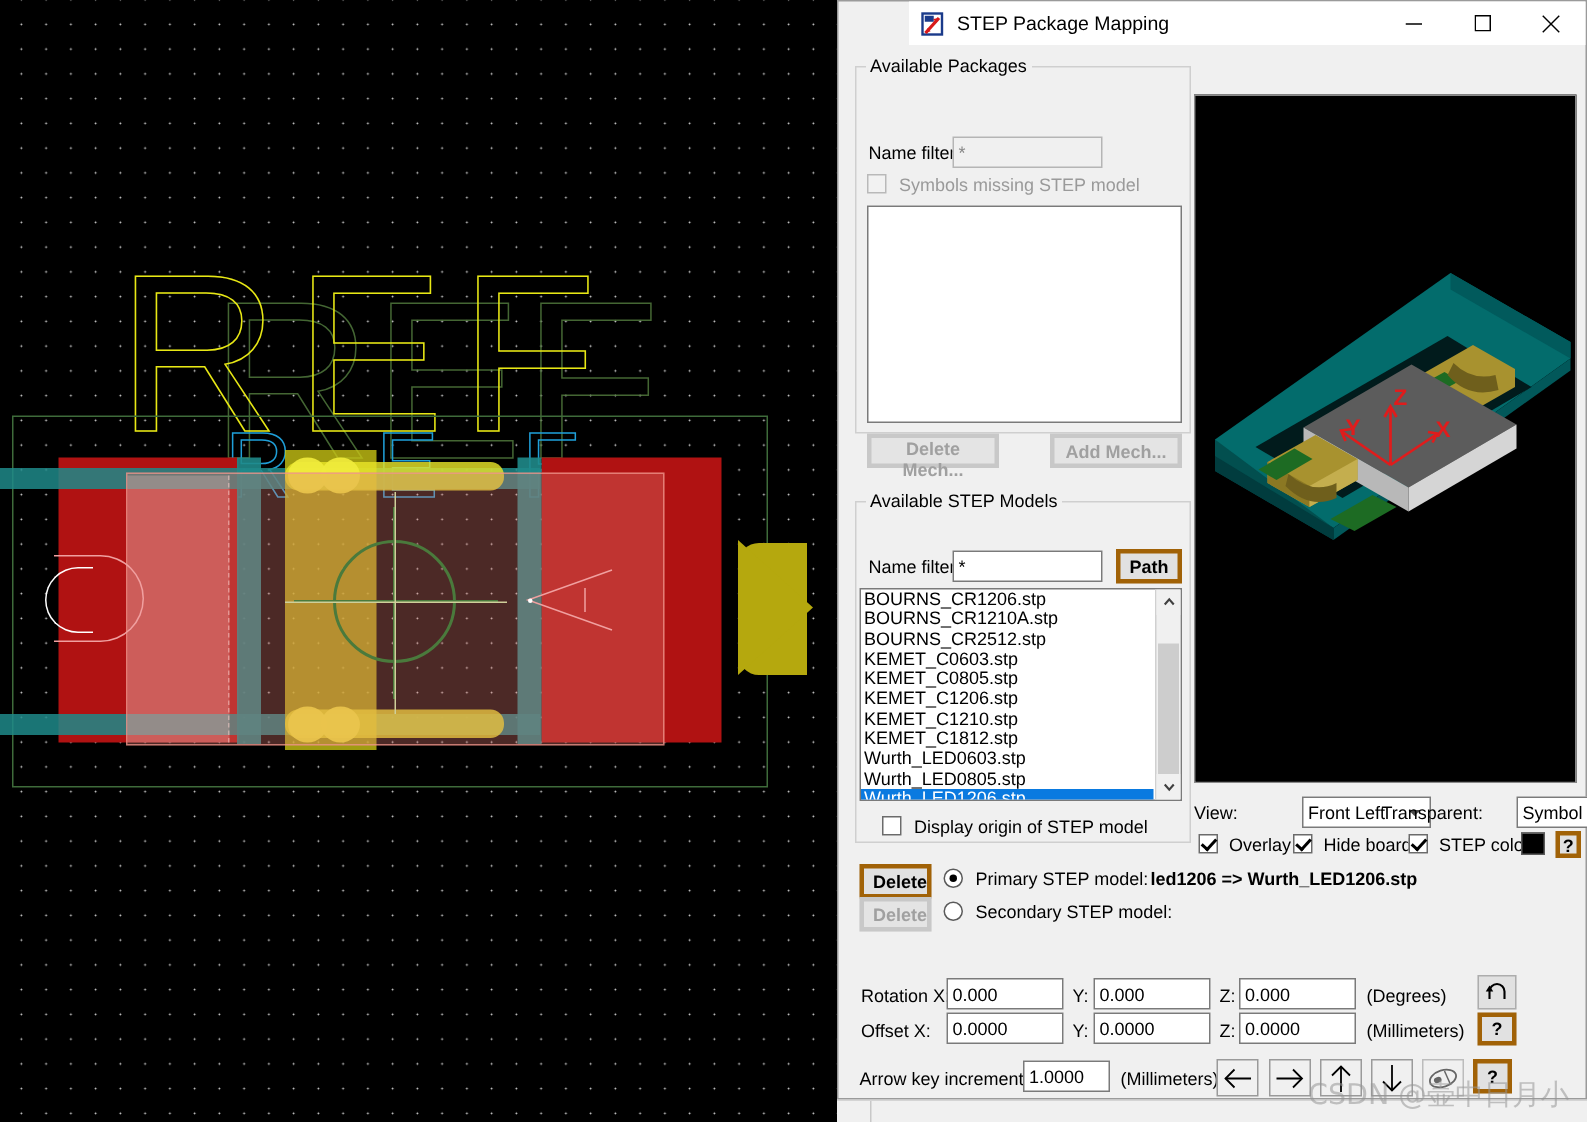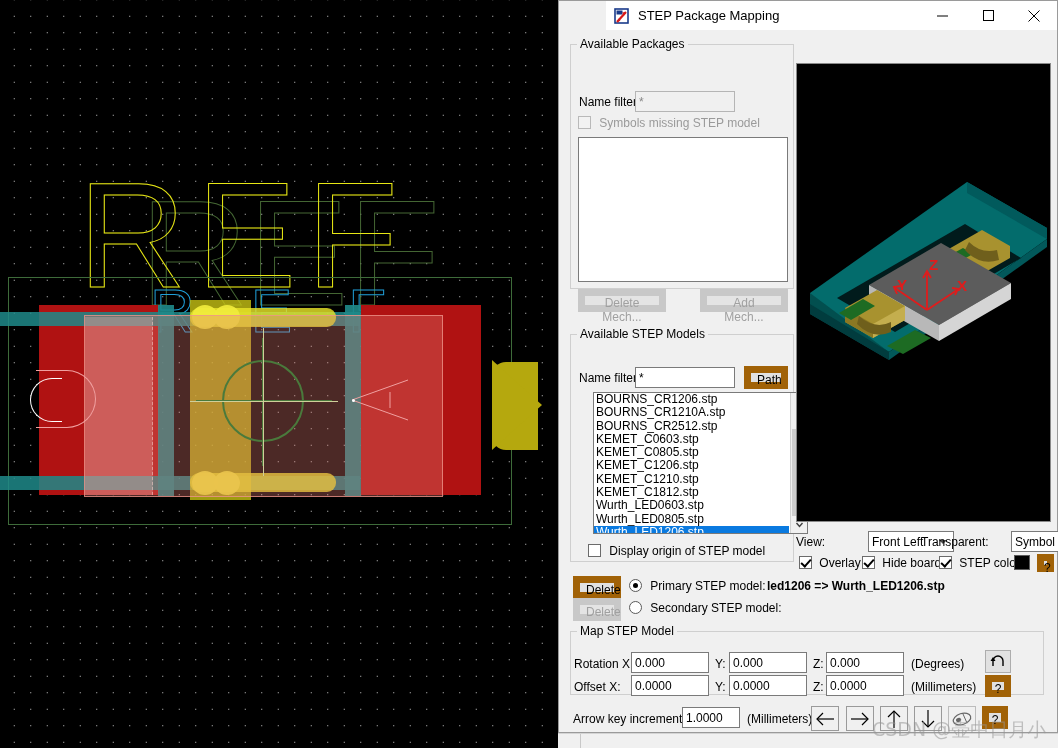--- a/index.html
+++ b/index.html
@@ -130,23 +130,23 @@
   .lbl.dis { color: #9a9a9a; }
 
   input.txt {
     border: 1px solid #7a7a7a; background: #fff; height: 21px;
     font-family: "Liberation Sans", sans-serif; font-size: 12px;
     padding: 0 3px; color: #000; outline: none;
   }
   input.txt.dis { background: #f0f0f0; color: #888; border-color: #b5b5b5; }
 
   button.btn {
-    background: #e1e1e1; border: 7px solid #a16207; height: 23px;
+    background: #e1e1e1; border: 3px solid #a16207; height: 23px;
     font-family: "Liberation Sans", sans-serif; font-size: 12px; color: #000;
-    cursor: default; padding: 0 6px;
+    cursor: default; padding: 0 6px; font-weight: bold;
   }
   button.btn:disabled { color: #a0a0a0; background: #e4e4e4; border-color: #c8c8c8; }
 
   .cbox { width: 13px; height: 13px; border: 1px solid #6b6b6b; background: #fff;
     display: inline-block; position: relative; vertical-align: -2px; }
   .cbox.dis { border-color: #b9b9b9; background: #f2f2f2; }
   .cbox.on::after {
     content: ""; position: absolute; left: 3px; top: 0px; width: 4px; height: 8px;
     border: solid #000; border-width: 0 2px 2px 0; transform: rotate(42deg);
   }
@@ -301,21 +301,21 @@
       <button class="btn" style="position:absolute; left:141px; top:259px; width:88px;" disabled="">Add Mech...</button>
 
       <fieldset class="grp" style="left:11px; top:297px; width:224px; height:235px;">
         <legend>Available STEP Models</legend>
       </fieldset>
 
       <span class="lbl" style="position:absolute; left:20px; top:341px;">Name filter:</span>
       <input class="txt" style="position: absolute; left: 76px; top: 337px; width: 100px;" value="*">
       <button class="btn" style="position:absolute; left:185px; top:336px; width:44px;">Path</button>
 
-      <div class="listbox" style="position:absolute; left:14px; top:362px; width:215px; height:142px;margin-left:20px;">
+      <div class="listbox" style="position:absolute; left:14px; top:362px; width:215px; height:142px;">
         <div id="model-rows" style="position:absolute; left:0; top:0; right:18px;">
             <div class="row">BOURNS_CR1206.stp</div>
             <div class="row">BOURNS_CR1210A.stp</div>
             <div class="row">BOURNS_CR2512.stp</div>
             <div class="row">KEMET_C0603.stp</div>
             <div class="row">KEMET_C0805.stp</div>
             <div class="row">KEMET_C1206.stp</div>
             <div class="row">KEMET_C1210.stp</div>
             <div class="row">KEMET_C1812.stp</div>
             <div class="row">Wurth_LED0603.stp</div>
@@ -418,23 +418,20 @@
         <span class="cbox on"></span>
         <span class="lbl" style="margin-left:4px;">Hide board</span>
       </span>
       <span style="position:absolute; left:380px; top:526px;">
         <span class="cbox on"></span>
         <span class="lbl" style="margin-left:4px;">STEP color</span>
       </span>
       <span style="position:absolute; left:455px; top:525px; width:16px; height:15px; background:#000; border:1px solid #5a5a5a;"></span>
       <button class="btn" style="position:absolute; left:478px; top:524px; width:17px; height:18px; padding:0;">?</button>
 
-      <fieldset class="grp" style="left:11px; top:594px; width:474px; height:71px;">
-        <legend>Map STEP Model</legend>
-      </fieldset>
 
       <span class="lbl" style="position:absolute; left:15px; top:627px;">Rotation X:</span>
       <input class="txt" style="position: absolute; left: 72px; top: 622px; width: 78px;" value="0.000">
       <span class="lbl" style="position:absolute; left:156px; top:627px;">Y:</span>
       <input class="txt" style="position: absolute; left: 170px; top: 622px; width: 78px;" value="0.000">
       <span class="lbl" style="position:absolute; left:254px; top:627px;">Z:</span>
       <input class="txt" style="position: absolute; left: 267px; top: 622px; width: 78px;" value="0.000">
       <span class="lbl" style="position:absolute; left:352px; top:627px;">(Degrees)</span>
 
       <span class="lbl" style="position:absolute; left:15px; top:650px;">Offset X:</span>

